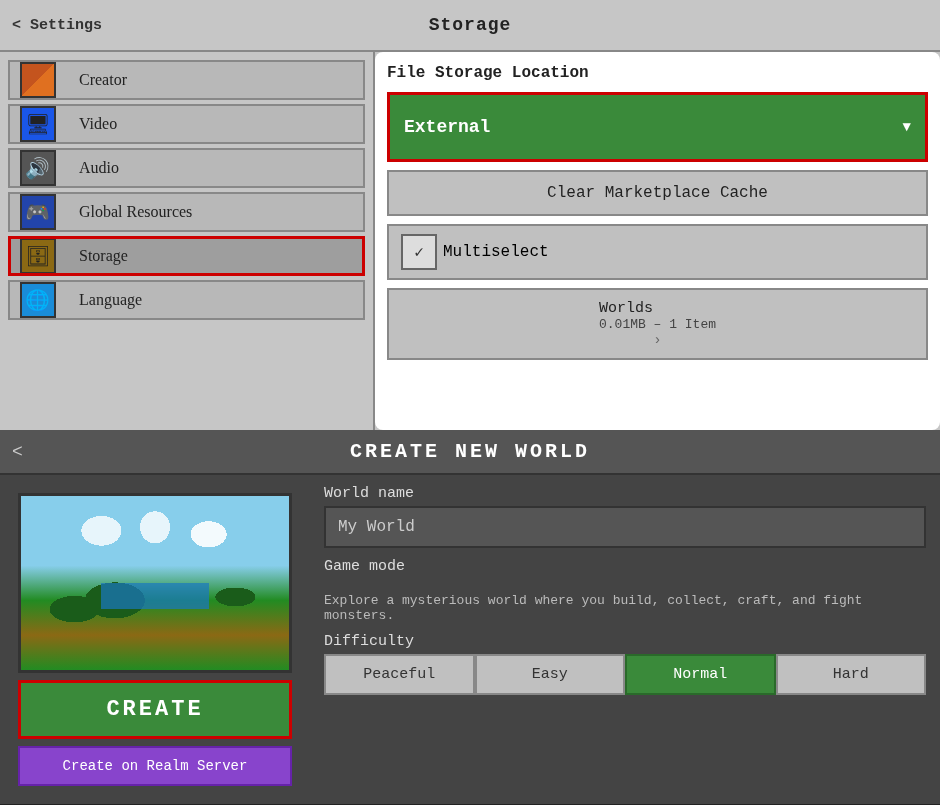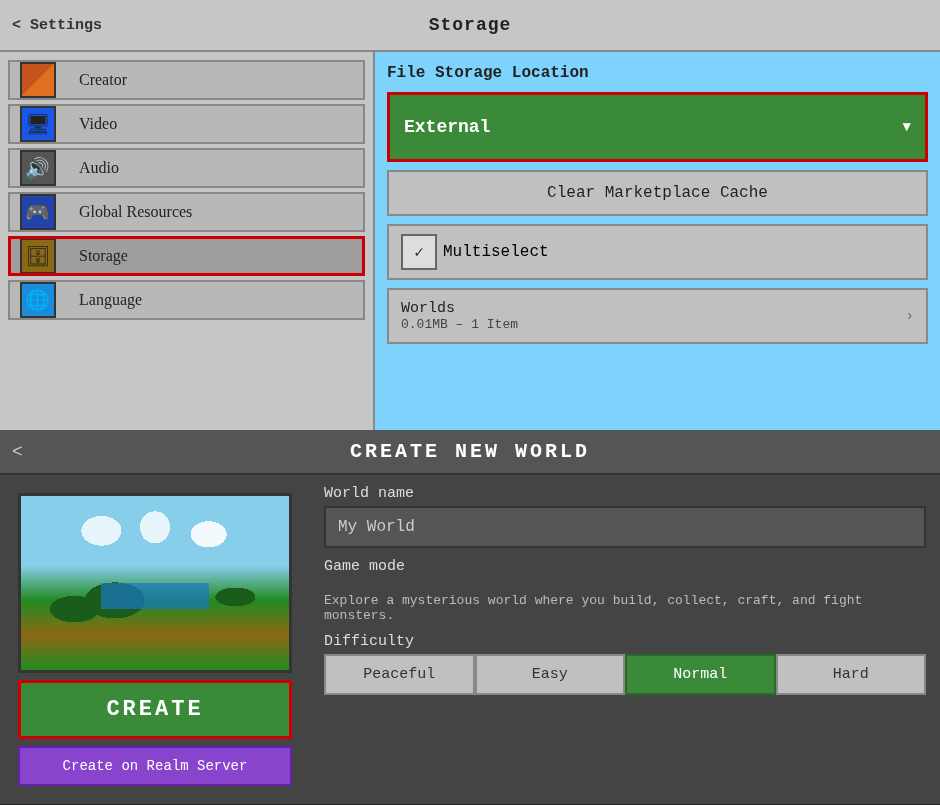--- a/index.html
+++ b/index.html
@@ -123,25 +123,26 @@
       border: 2px solid #333;
     }
     .icon-language {
       background: #1a8cd8;
       border: 2px solid #333;
     }
 
     
     .right-panel {
       flex: 1;
-      background: #7dd3fc;
+      background: #ffffff;
       padding: 12px;
       display: flex;
       flex-direction: column;
       gap: 8px;
+      border-radius: 8px;
     }
 
     .panel-section-title {
       font-size: 16px;
       font-weight: bold;
       color: #222;
       margin-bottom: 2px;
     }
 
     .dropdown-btn {
@@ -202,20 +203,21 @@
       font-weight: bold;
     }
 
     .worlds-row {
       background: #c0c0c0;
       border: 2px solid #888;
       padding: 10px 12px;
       display: flex;
       justify-content: space-between;
       align-items: center;
+      flex-direction: column;
     }
 
     .worlds-text {
       font-size: 15px;
       color: #222;
     }
 
     .worlds-sub {
       font-size: 13px;
       color: #444;

